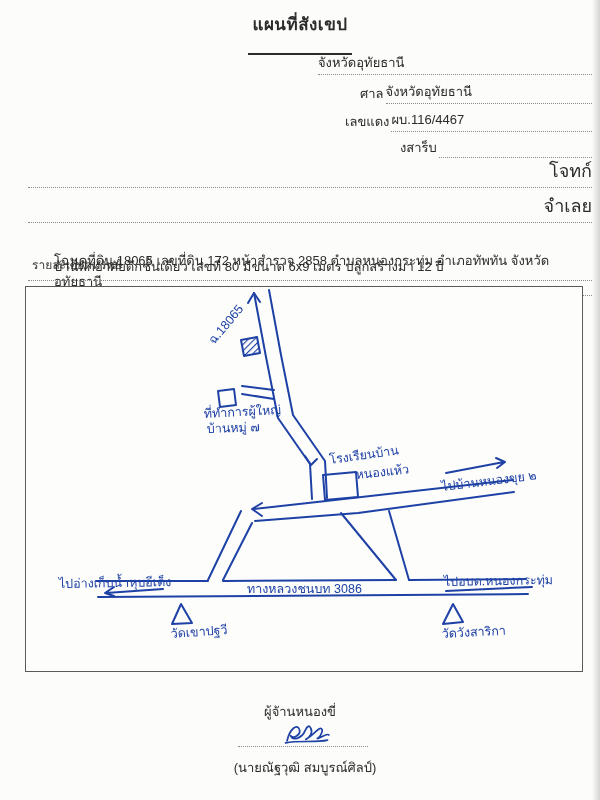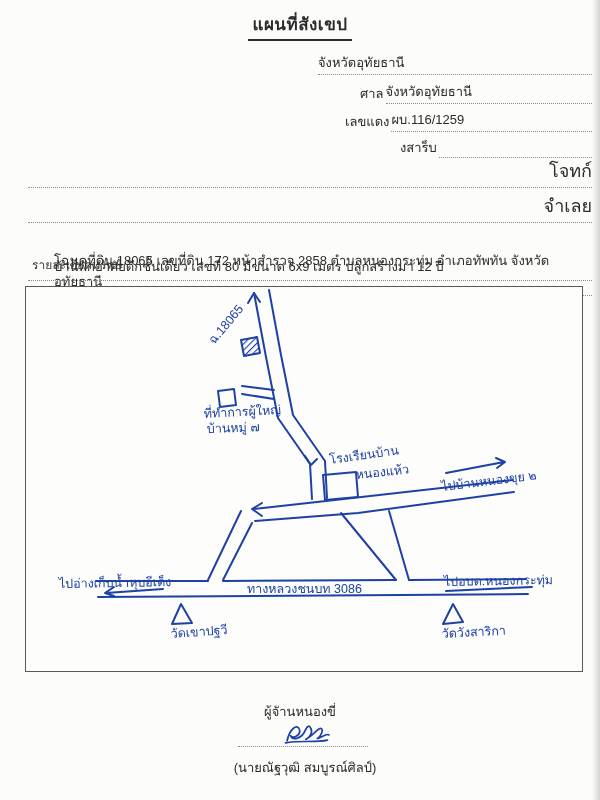--- a/index.html
+++ b/index.html
@@ -8,21 +8,21 @@
   body {
     position:relative; width:600px; height:800px; overflow:hidden;
     background:#fcfcfa; color:var(--ink);
     font-family:"Liberation Sans","DejaVu Sans",sans-serif; font-size:13px;
   }
   .abs { position:absolute; }
   .scan-edge { right:0; top:0; width:8px; height:800px;
     background:linear-gradient(to right, rgba(0,0,0,0), rgba(0,0,0,0.16)); }
   .title-wrap { top:10px; left:0; width:600px; text-align:center; }
   .title { display:inline-block; font-size:17px; font-weight:bold;
-    border-bottom:2px solid var(--ink); padding:0 4px 2px; letter-spacing:.5px; }
+    border-bottom:2px solid var(--ink); padding:0 4px 16px; letter-spacing:.5px; }
   .hdr-row { left:318px; width:274px; display:flex; align-items:flex-end; }
   .hdr-label { white-space:nowrap; padding-right:2px; }
   .hdr-value { flex:1; border-bottom:1px dotted var(--dot);
     padding-bottom:1px; min-height:16px; }
   .party-row { left:28px; width:564px; display:flex; align-items:flex-end;
     border-bottom:1px dotted var(--dot); padding-bottom:2px; }
   .party-name { padding-left:14px; }
   .party-fill { flex:1; }
   .party-role { font-size:18px; }
   .small-label { font-size:12px; color:#3a3a3a; }
@@ -49,21 +49,21 @@
 
 <div class="abs hdr-row" style="top:52px;">
   <span class="hdr-value">จังหวัดอุทัยธานี</span>
 </div>
 <div class="abs hdr-row" style="top:81px; left:360px; width:232px;">
   <span class="hdr-label">ศาล</span>
   <span class="hdr-value">จังหวัดอุทัยธานี</span>
 </div>
 <div class="abs hdr-row" style="top:109px; left:345px; width:247px;">
   <span class="hdr-label">เลขแดง</span>
-  <span class="hdr-value">ผบ.116/1259</span>
+  <span class="hdr-value">ผบ.116/4467</span>
 </div>
 <div class="abs hdr-row" style="top:137px; left:400px; width:192px;">
   <span class="hdr-label">งสาร็บ</span>
   <span class="hdr-value"></span>
 </div>
 
 <div class="abs party-row" style="top:156px;">
   <span class="party-fill"></span>
   <span class="party-role">โจทก์</span>
 </div>

